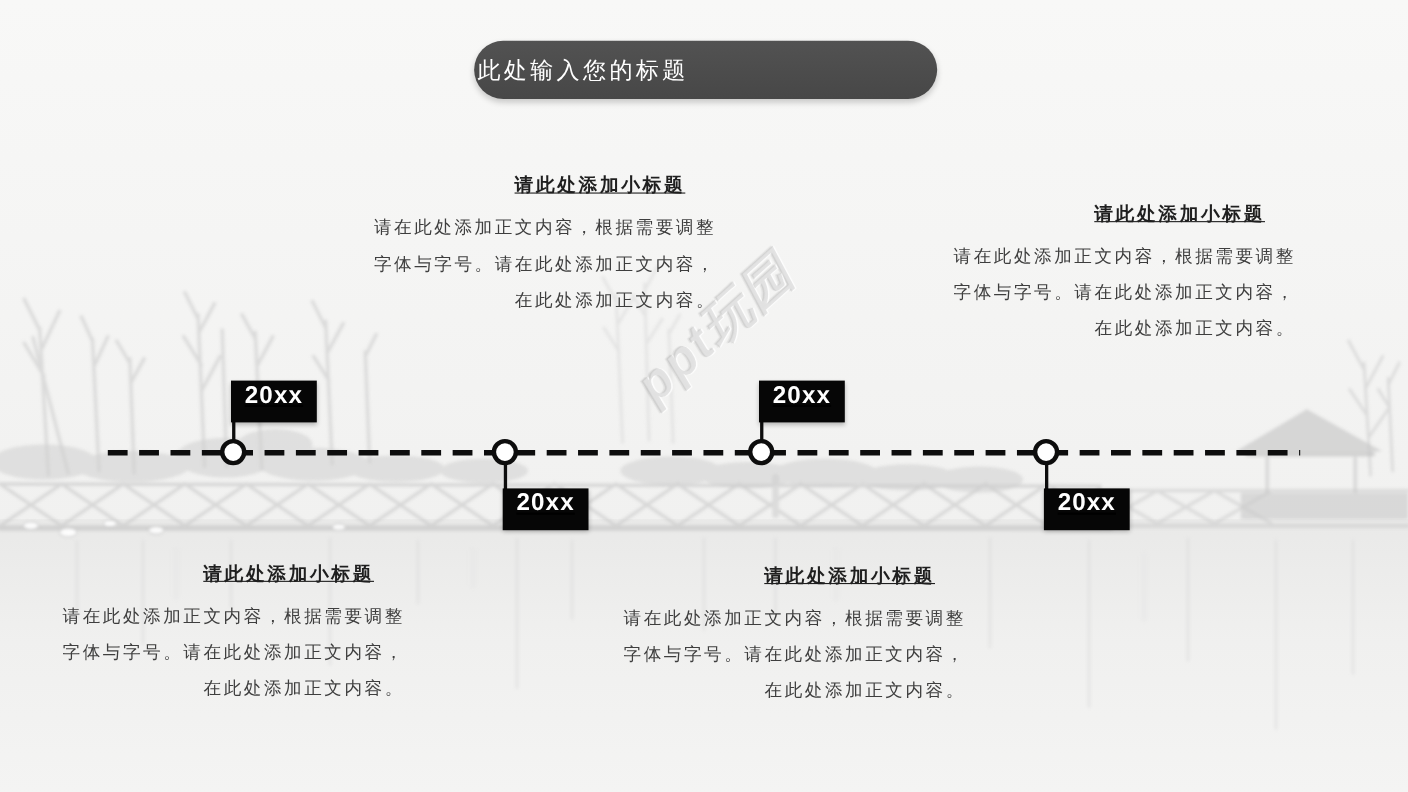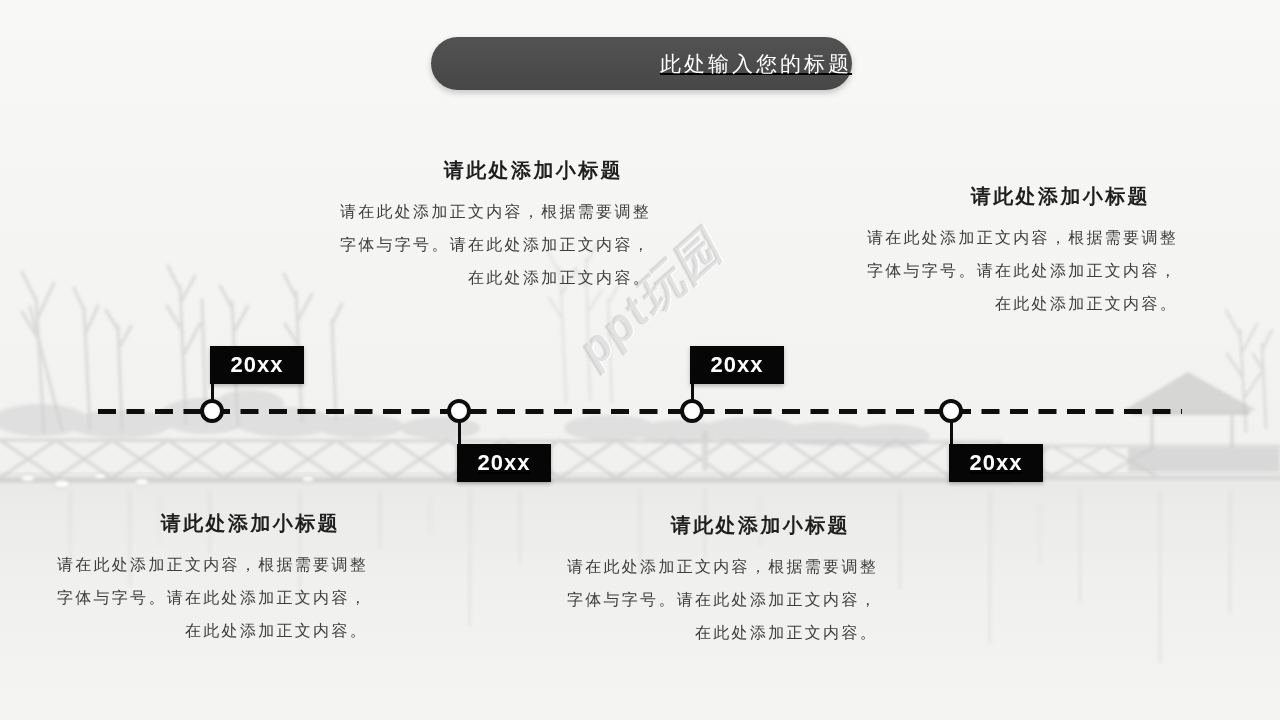--- a/index.html
+++ b/index.html
@@ -13,52 +13,51 @@
     position:absolute;left:535px;top:268px;width:230px;z-index:1;
     transform:rotate(-42deg);text-align:center;
     font-size:46px;font-weight:bold;font-style:italic;letter-spacing:2px;
     color:rgba(168,168,168,0.30);
     text-shadow:1px 1px 1px rgba(255,255,255,0.85),-1px -1px 1px rgba(140,140,140,0.18);
     pointer-events:none;
   }
   .title-pill{
     position:absolute;left:431px;top:37px;width:421px;height:53px;z-index:3;
     background:linear-gradient(180deg,#525252,#474747);
-    border-radius:27px;display:flex;align-items:center;justify-content:flex-end;
+    border-radius:27px;display:flex;align-items:center;justify-content:flex-start;
     box-shadow:0 3px 6px rgba(0,0,0,0.20);
-    text-decoration:underline;
   }
   .title-pill span{color:#ffffff;font-size:21px;letter-spacing:3px;padding-left:3px;}
   .dashline{position:absolute;left:0;top:0;width:1280px;height:720px;z-index:2;}
   .node{position:absolute;top:0;width:0;height:720px;z-index:2;}
   .node-1{left:212px}.node-2{left:459px}.node-3{left:692px}.node-4{left:951px}
   .dot{
     position:absolute;left:-12px;top:399px;width:16px;height:16px;
     background:#ffffff;border:4px solid #0d0d0d;border-radius:50%;box-sizing:content-box;
   }
   .connector{position:absolute;left:-1.5px;width:3px;background:#0d0d0d;}
   .node.above .connector{top:380px;height:22px;}
   .node.below .connector{top:421px;height:25px;}
   .year-box{
-    position:absolute;left:-2px;width:94px;height:38px;background:#060606;
-    display:flex;align-items:center;justify-content:center;
+    position:absolute;left:-2px;width:78px;height:38px;background:#060606;
+    display:flex;align-items:flex-start;justify-content:center;
     box-shadow:0 2px 4px rgba(0,0,0,0.25);
     text-decoration:underline;
   }
   .node.above .year-box{top:346px;}
   .node.below .year-box{top:444px;}
   .year-box span{color:#ffffff;font-size:22px;font-weight:bold;letter-spacing:1px;}
   .tblock{position:absolute;width:318px;z-index:3;}
   .block-a{left:333px;top:157px;}
   .block-b{left:860px;top:183px;}
   .block-c{left:50px;top:510px;}
   .block-d{left:560px;top:512px;}
   .tblock h3{
     margin:0;padding:0 28px 0 0;text-align:right;
-    font-size:20px;font-weight:bold;letter-spacing:2.4px;color:#1f1f1f;
+    font-size:17px;font-weight:bold;letter-spacing:2.4px;color:#1f1f1f;text-decoration:underline;
   }
   .tblock p{
     margin:11px 0 0;font-size:16px;color:#3e3e3e;
     line-height:33px;letter-spacing:2.3px;white-space:pre-line;text-align:right;
   }
 </style>
 </head>
 <body>
 
 <div class="slide">

